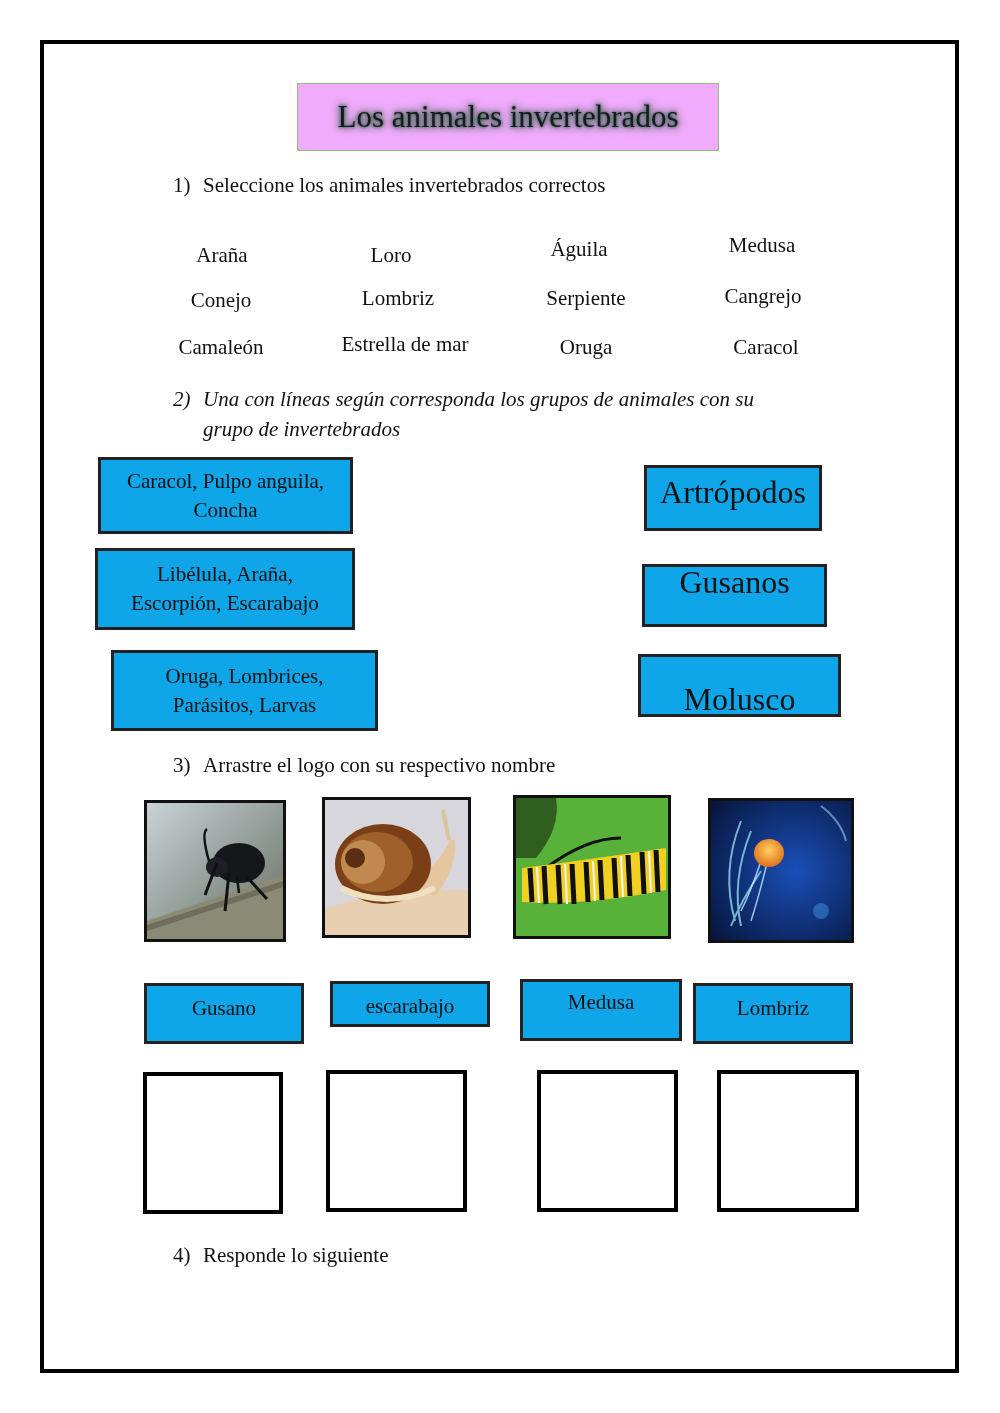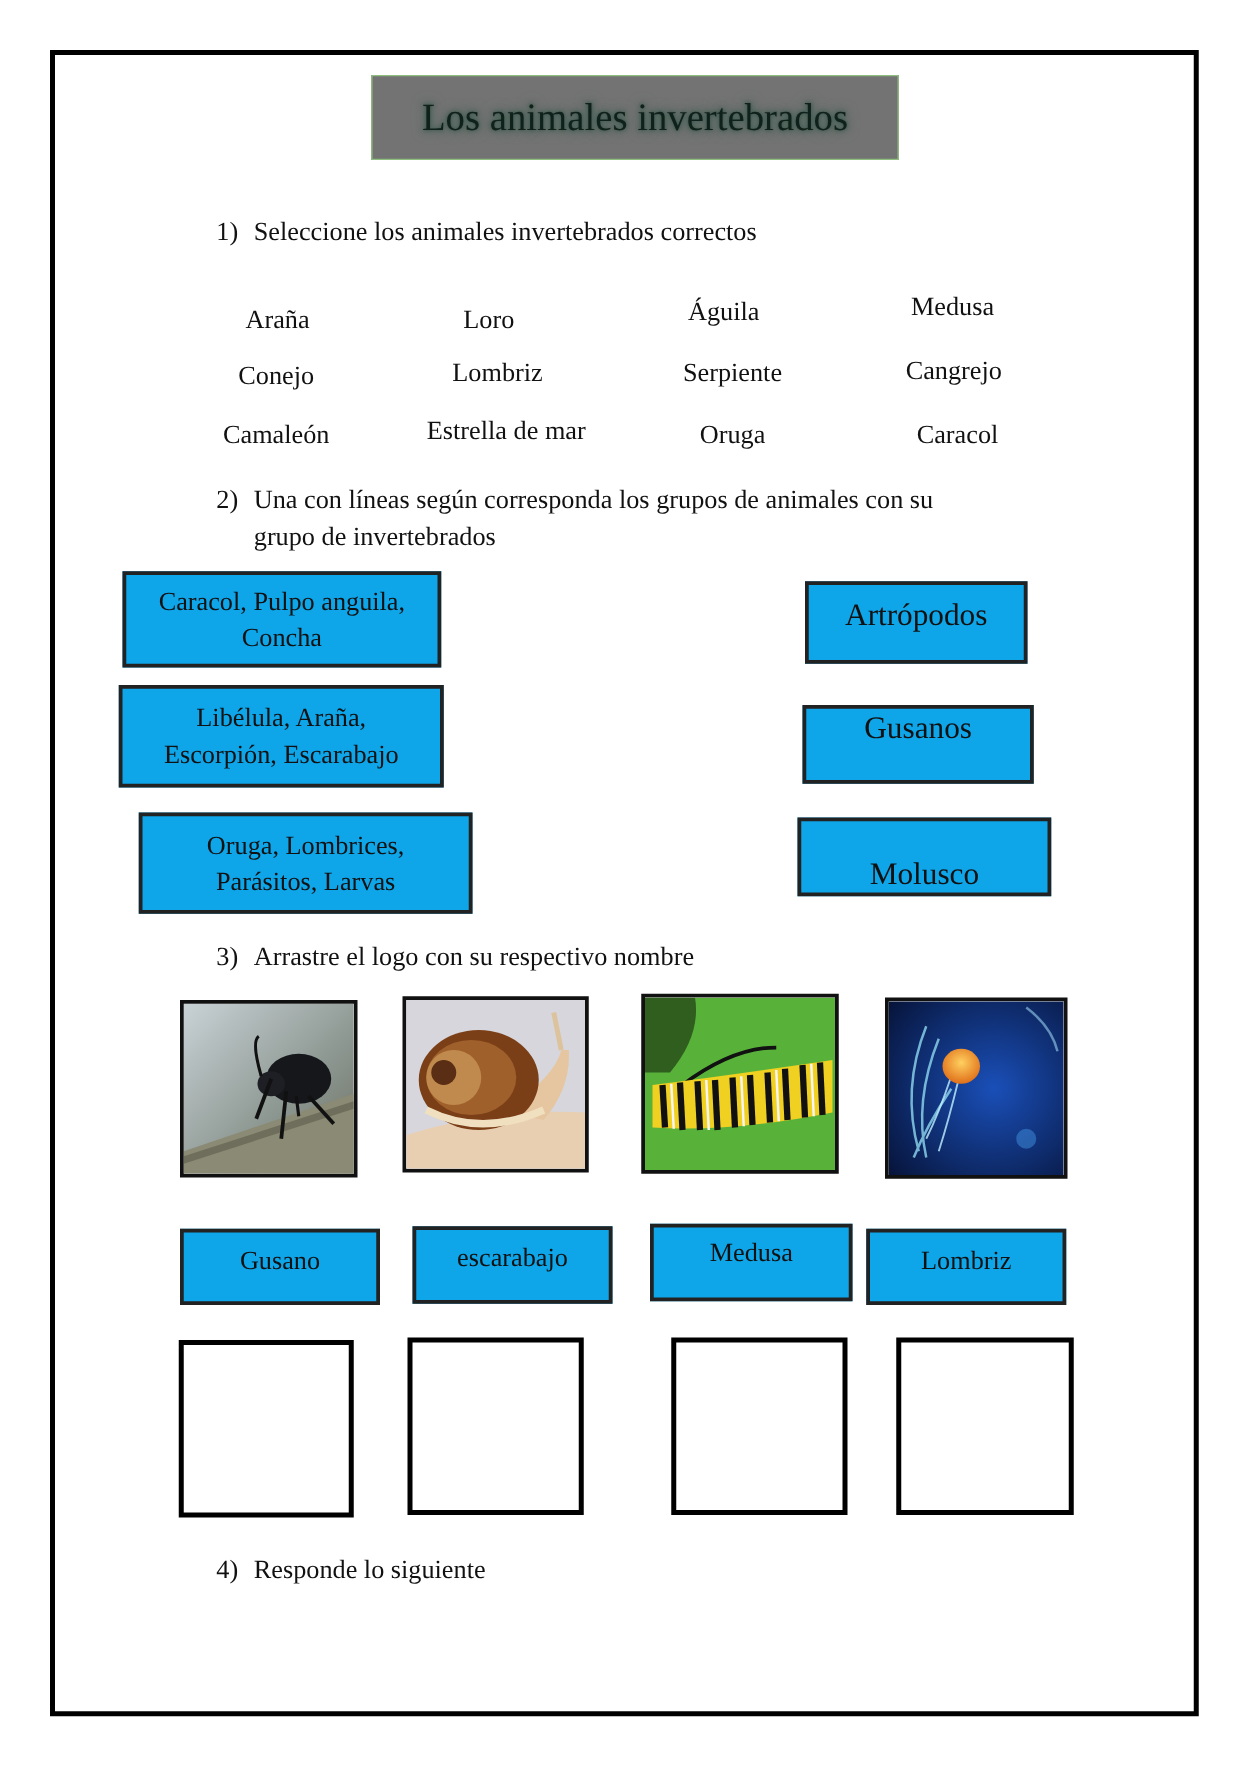--- a/index.html
+++ b/index.html
@@ -1,32 +1,32 @@
 <!DOCTYPE html>
 <html><head>
   <meta charset="utf-8">
   <style>
     html, body { margin: 0; padding: 0; background: #ffffff; }
     body { width: 1000px; height: 1413px; position: relative; overflow: hidden;
            font-family: "Liberation Serif", "DejaVu Serif", serif; color: #111; }
     .page-border { position: absolute; left: 40px; top: 40px; width: 911px; height: 1325px;
                    border: 4px solid #000; box-sizing: content-box; }
-    .title-box { position: absolute; left: 297px; top: 60px; width: 422px; height: 68px;
-                 background: #737373; border: 1px solid #8fbf7e; box-sizing: border-box;
+    .title-box { position: absolute; left: 297px; top: 83px; width: 422px; height: 68px;
+                 background: #f0abfc; border: 1px solid #8fbf7e; box-sizing: border-box;
                  display: flex; align-items: center; justify-content: center; }
     .title-text { font-size: 31px; color: #10201a;
                   text-shadow: 0 0 6px #3f5e52, 0 0 10px #4d6b5e, 0 0 3px #2d4a3e; }
     .question { position: absolute; left: 173px; font-size: 21px; line-height: 30px; }
     .q-num { display: inline-block; width: 30px; }
     .q-cont { padding-left: 30px; }
     .word { position: absolute; font-size: 21px; transform: translateX(-50%); white-space: nowrap; cursor: pointer; }
     .box { position: absolute; border: 3px solid #222; box-sizing: border-box; background: #0ea5e9;
            display: flex; align-items: center; justify-content: center; text-align: center;
            font-size: 21px; line-height: 29px; cursor: pointer; }
-    .box.big { font-size: 25px; }
+    .box.big { font-size: 32px; }
     .pic { position: absolute; border: 3px solid #111; box-sizing: border-box; overflow: hidden; cursor: grab; }
     .drop { position: absolute; border: 4px solid #000; box-sizing: border-box; background: #fff; }
   </style>
 </head>
 <body>
 
 <div class="page-border"></div>
 
 <div class="title-box">
   <span class="title-text">Los animales invertebrados</span>
@@ -46,21 +46,21 @@
   <span class="word" style="left:398px; top:286px;">Lombriz</span>
   <span class="word" style="left:586px; top:286px;">Serpiente</span>
   <span class="word" style="left:763px; top:284px;">Cangrejo</span>
 
   <span class="word" style="left:221px; top:335px;">Camaleón</span>
   <span class="word" style="left:405px; top:332px;">Estrella de mar</span>
   <span class="word" style="left:586px; top:335px;">Oruga</span>
   <span class="word" style="left:766px; top:335px;">Caracol</span>
 </div>
 
-<div class="question" style="top:384px;">
+<div class="question" style="top:384px;font-style:italic;">
   <div><span class="q-num">2)</span><span>Una con líneas según corresponda los grupos de animales con su</span></div>
   <div class="q-cont">grupo de invertebrados</div>
 </div>
 
 <div class="box" style="left:98px; top:457px; width:255px; height:77px;">
   <div>
     <div>Caracol, Pulpo anguila,</div>
     <div>Concha</div>
   </div>
 </div>
@@ -172,21 +172,21 @@
     <path d="M50 60 Q 40 90 30 110 M56 62 Q 48 95 40 120" stroke="#bff0ff" stroke-width="1.5" fill="none" opacity="0.8"></path>
     <ellipse cx="58" cy="52" rx="15" ry="14" fill="url(#bell)"></ellipse>
     <path d="M110 5 Q 130 20 135 40" stroke="#9bd0f0" stroke-width="2" fill="none" opacity="0.6"></path>
     <circle cx="110" cy="110" r="8" fill="#3f8fe0" opacity="0.5"></circle>
   </svg>
 </div>
 
 <div class="box" style="left:144px; top:983px; width:160px; height:61px; align-items:flex-start; padding-top:8px;">
   <span>Gusano</span>
 </div>
-<div class="box" style="left:330px; top:981px; width:160px; height:62px; align-items:flex-start; padding-top:8px;">
+<div class="box" style="left:330px; top:981px; width:160px; height:46px; align-items:flex-start; padding-top:8px;">
   <span>escarabajo</span>
 </div>
 <div class="box" style="left:520px; top:979px; width:162px; height:62px; align-items:flex-start; padding-top:6px;">
   <span>Medusa</span>
 </div>
 <div class="box" style="left:693px; top:983px; width:160px; height:61px; align-items:flex-start; padding-top:8px;">
   <span>Lombriz</span>
 </div>
 
 <div class="drop" style="left:143px; top:1072px; width:140px; height:142px;"></div>

